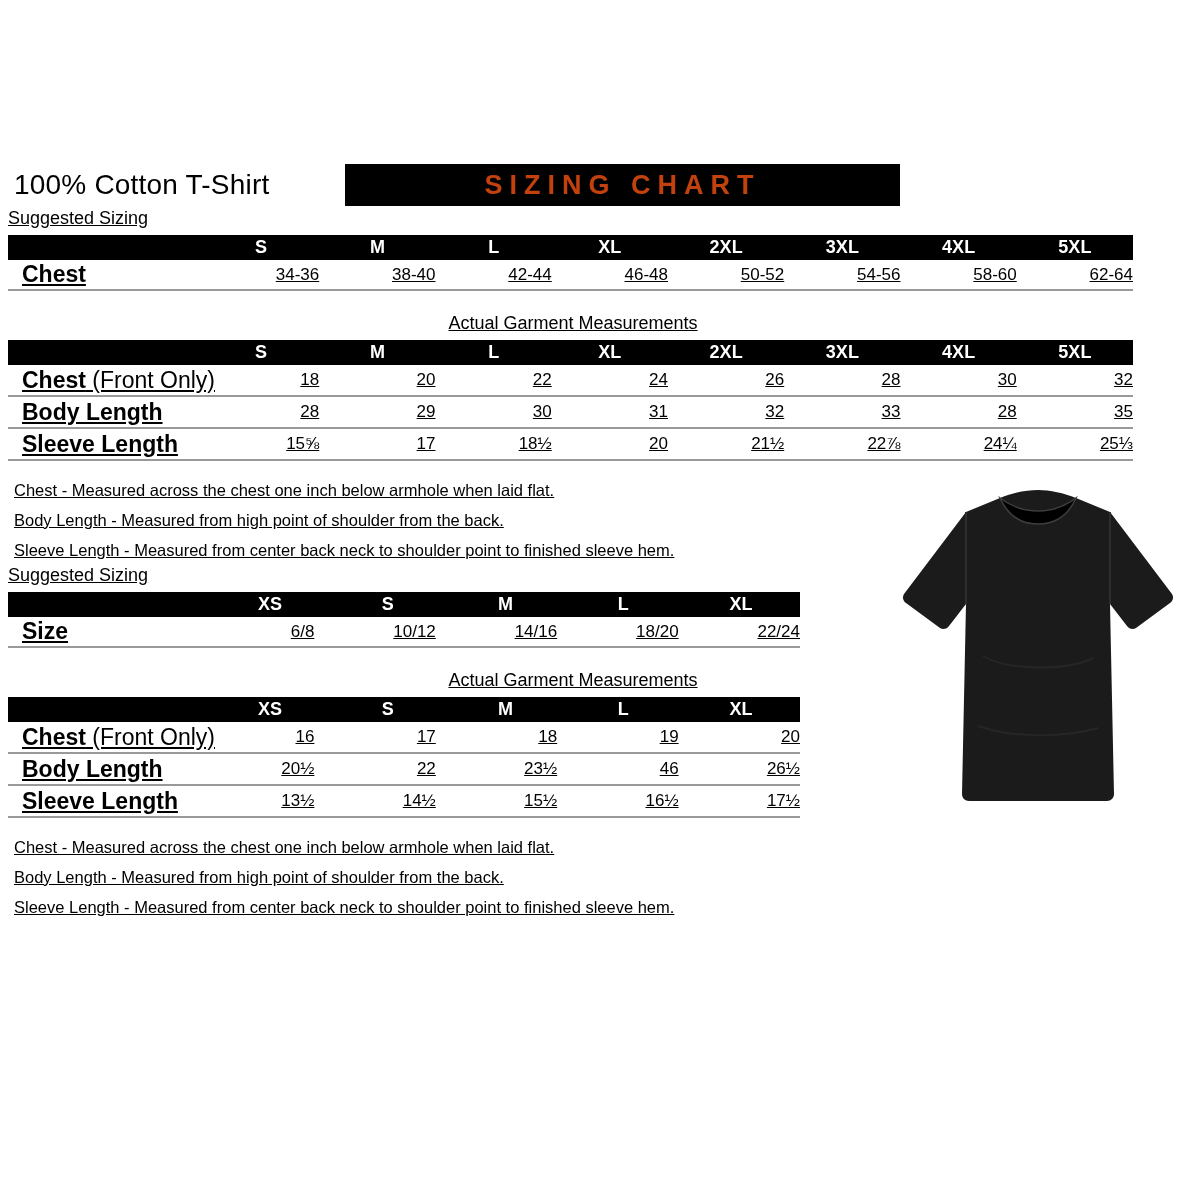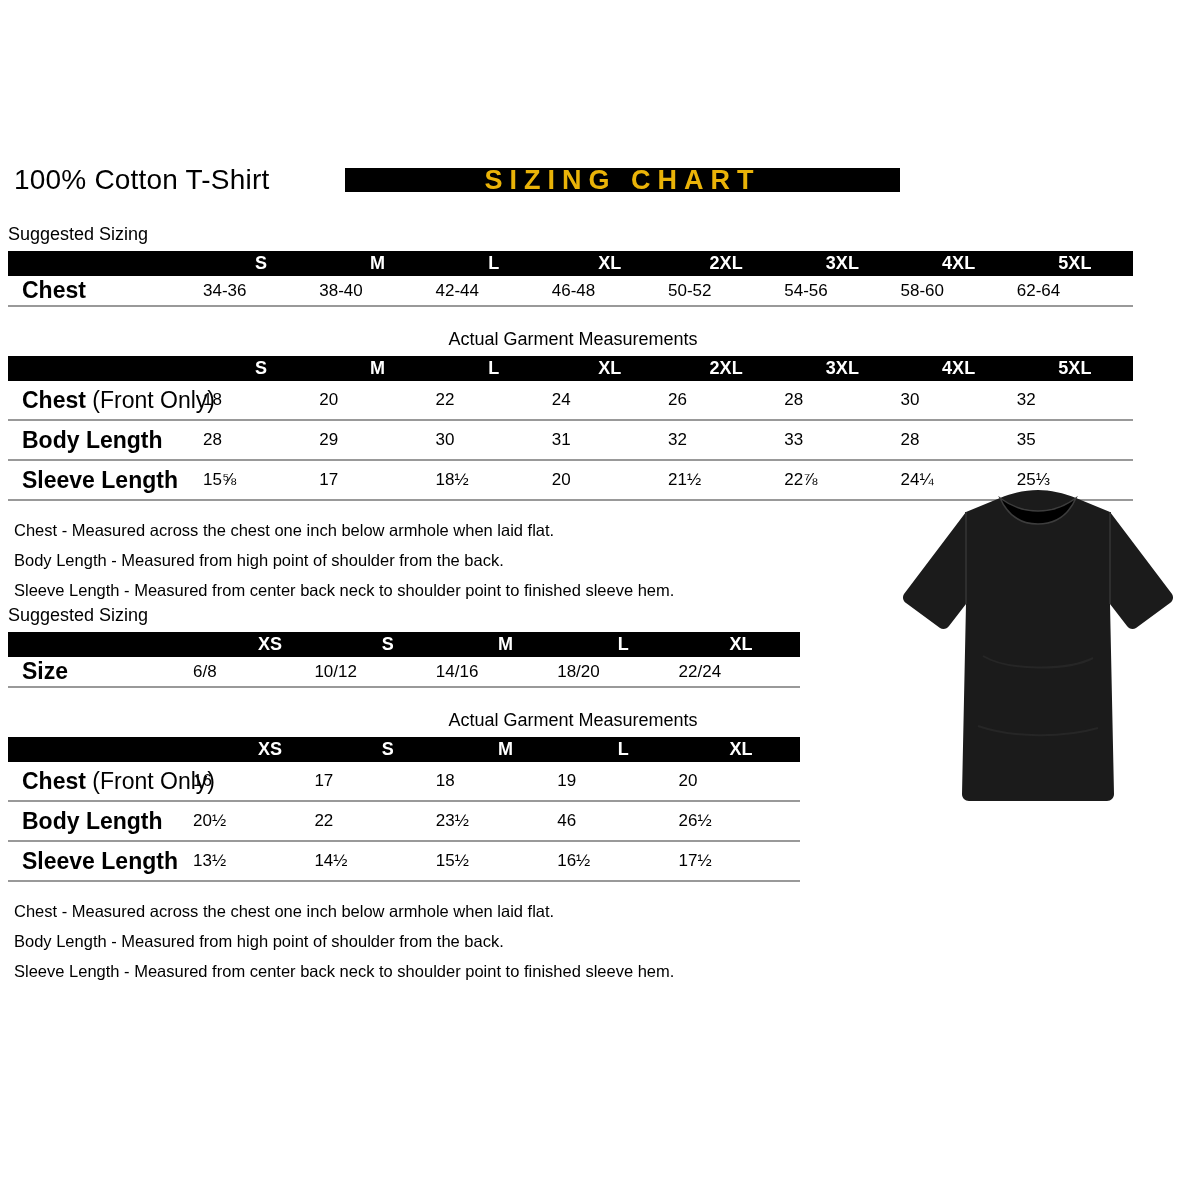--- a/index.html
+++ b/index.html
@@ -2,44 +2,44 @@
 <html><head>
 <meta charset="utf-8">
 <style>
   * { box-sizing: border-box; }
   html,body { margin:0; padding:0; background:#ffffff; }
   body { font-family:"Liberation Sans", sans-serif; color:#000; }
   .page { position:relative; width:1200px; height:1200px; background:#fff; overflow:hidden; }
 
   .header-row { position:absolute; top:164px; left:14px; display:flex; align-items:center; }
   .main-title { width:331px; font-size:28px; font-weight:400; letter-spacing:0.2px; }
-  .banner { width:555px; height:24px; background:#000; color:#eab308; display:flex;
+  .banner { width:555px; height:42px; background:#000; color:#c2410c; display:flex;
             align-items:center; justify-content:center; font-weight:700; font-size:27px;
             letter-spacing:7px; }
 
-  .content { position:absolute; top:224px; left:8px; width:1130px; }
+  .content { position:absolute; top:208px; left:8px; width:1130px;text-decoration:underline; }
 
   .section-heading { font-size:18px; font-weight:400; margin:0 0 6px 0; }
   .mt { margin-top:22px;text-align:center; }
 
   .tbl { width:1125px; }
   .tbl .head { display:grid; grid-template-columns:195px repeat(8,1fr); background:#000;
                color:#fff; height:25px; align-items:center; }
-  .tbl .row  { display:grid; grid-template-columns:195px repeat(8,1fr); height:40px;
+  .tbl .row  { display:grid; grid-template-columns:195px repeat(8,1fr); height:32px;
                align-items:center; border-bottom:2px solid #999; }
   .tbl.first-tbl .row { height:31px; }
 
   .tbl.youth { width:792px; }
   .tbl.youth .head { grid-template-columns:185px repeat(5,1fr);padding-left:18px; }
   .tbl.youth .row  { grid-template-columns:185px repeat(5,1fr); }
 
   .hcell { text-align:center; font-weight:700; font-size:18px; }
   .lcell { padding-left:14px; font-weight:700; font-size:23px; white-space:nowrap; }
   .lcell .suffix { font-weight:400; }
-  .vcell { text-align:left; font-size:17px; }
+  .vcell { text-align:right; font-size:17px; }
 
   .notes { margin:14px 0 0 6px; }
   .note-line { font-size:16.5px; line-height:30px; }
 
   .youth-title { font-size:25px; font-weight:700; margin:20px 0 10px -4px; }
 
   .tshirt-wrap { position:absolute; left:888px; top:476px; width:300px; height:340px; }
 </style>
 </head>
 <body>

